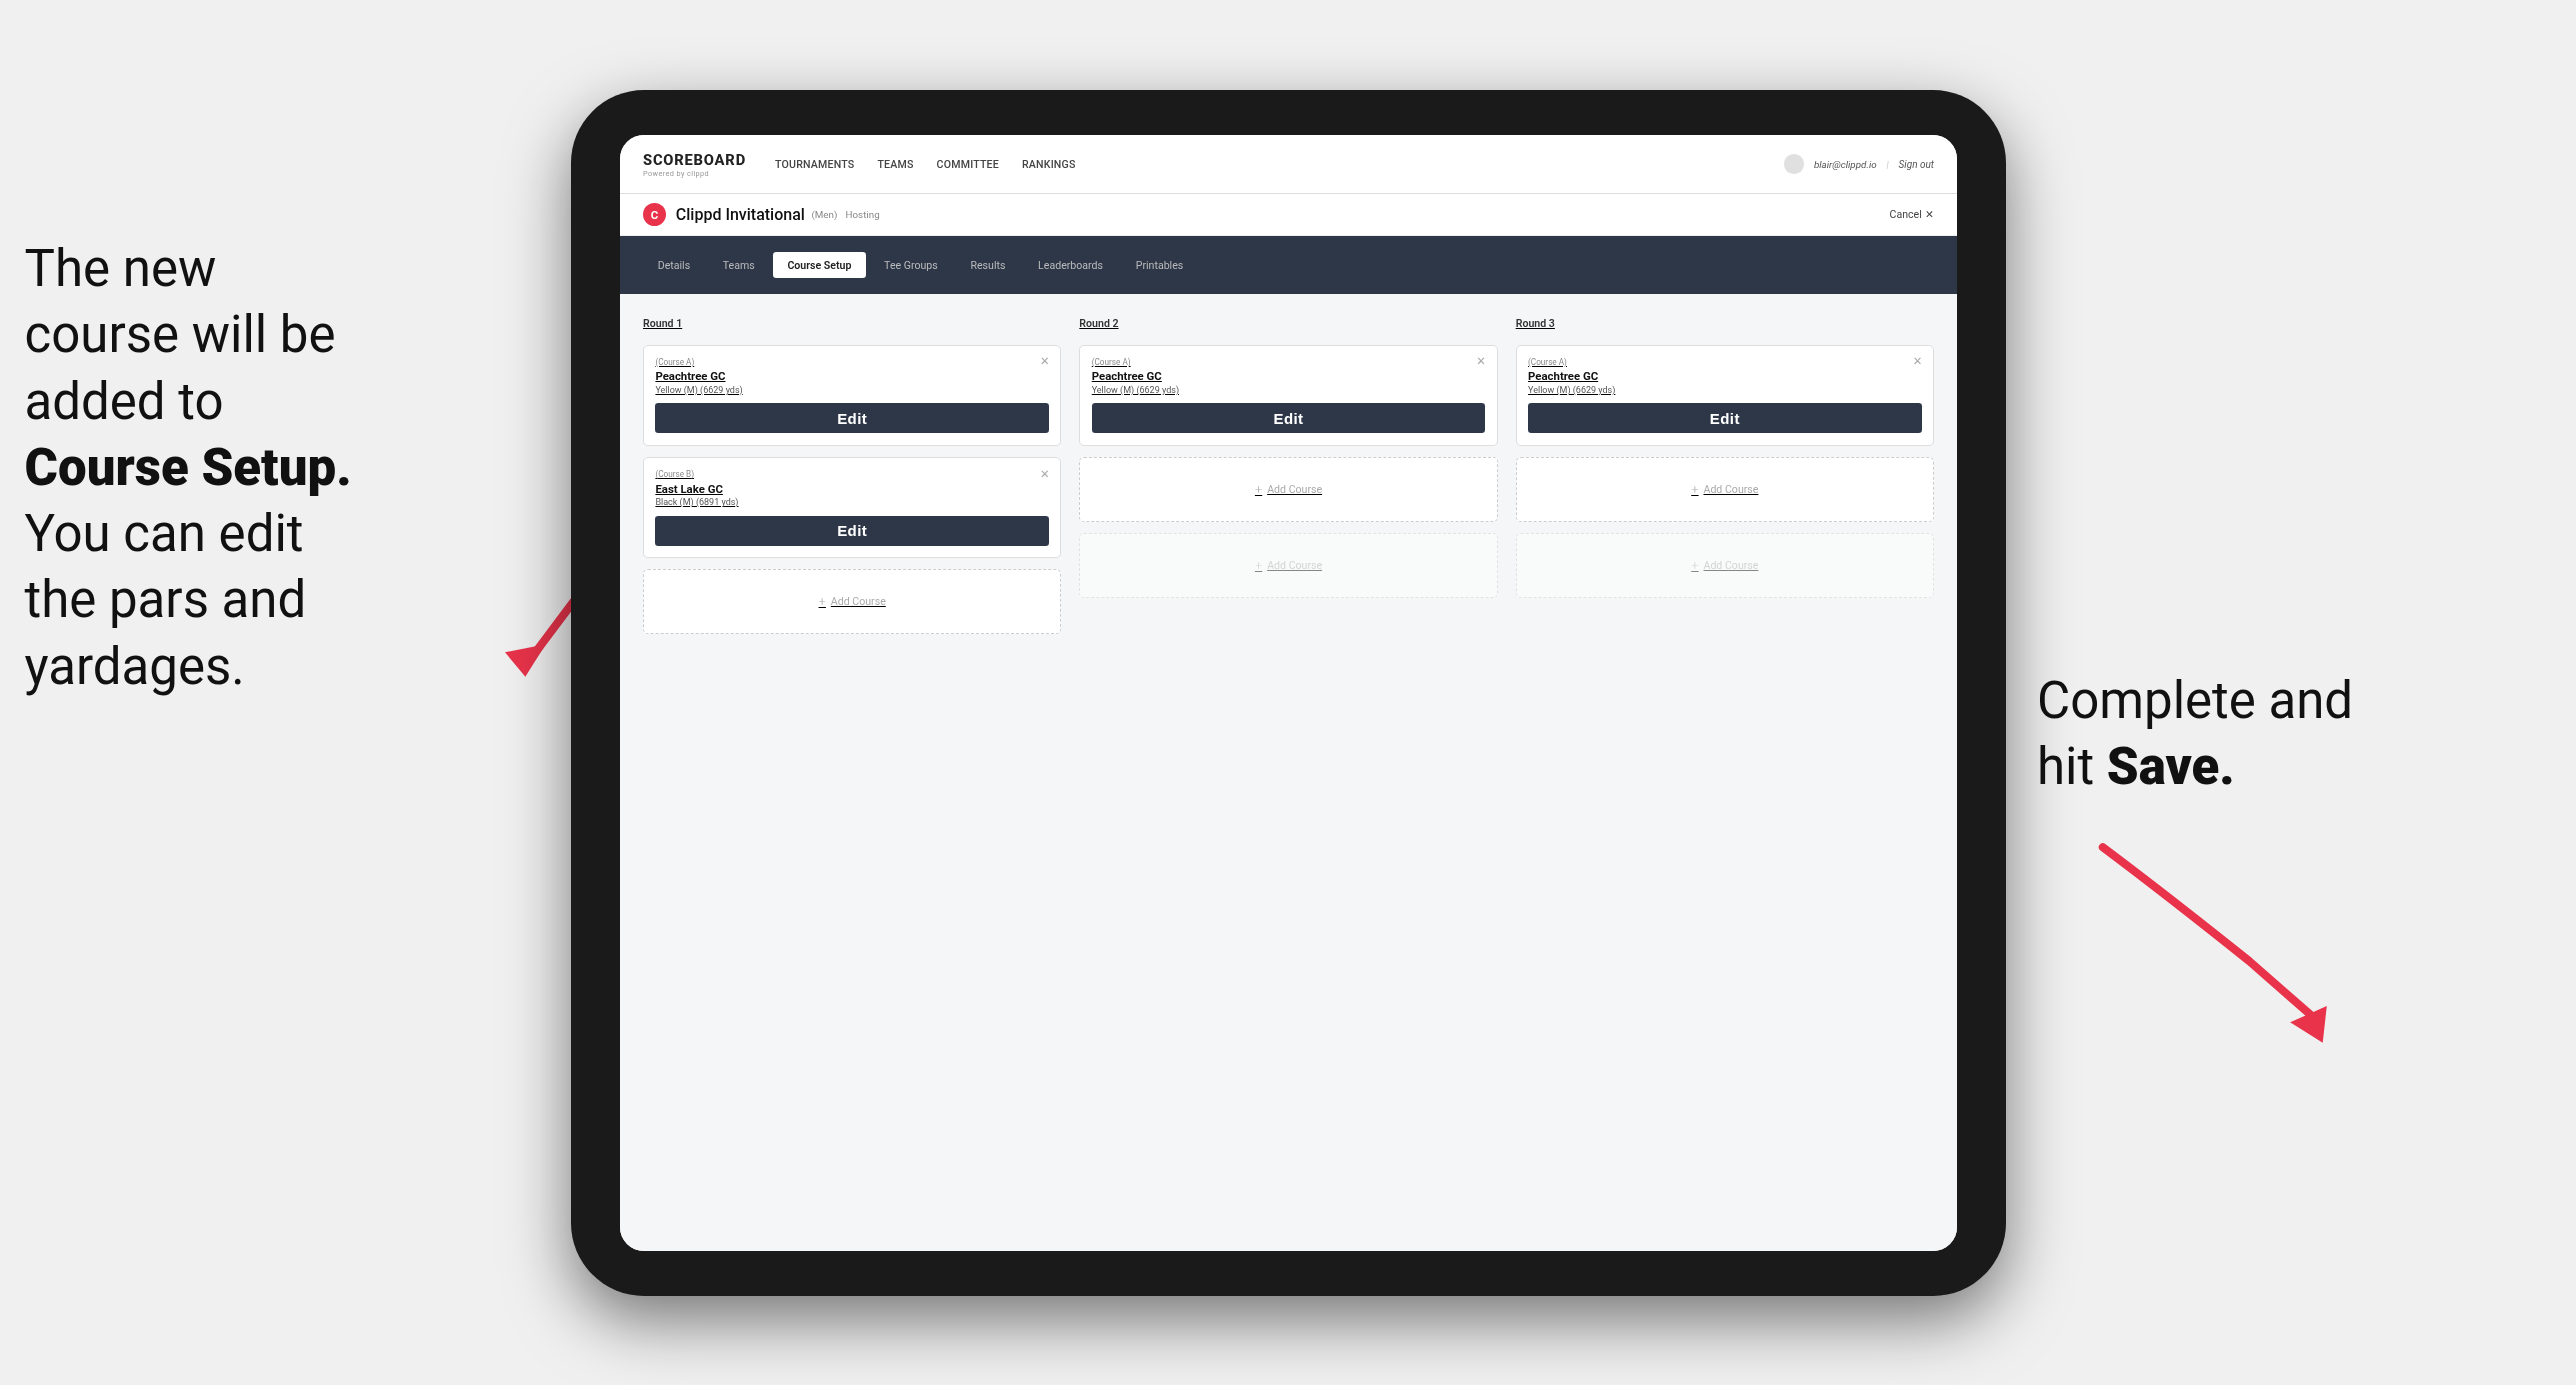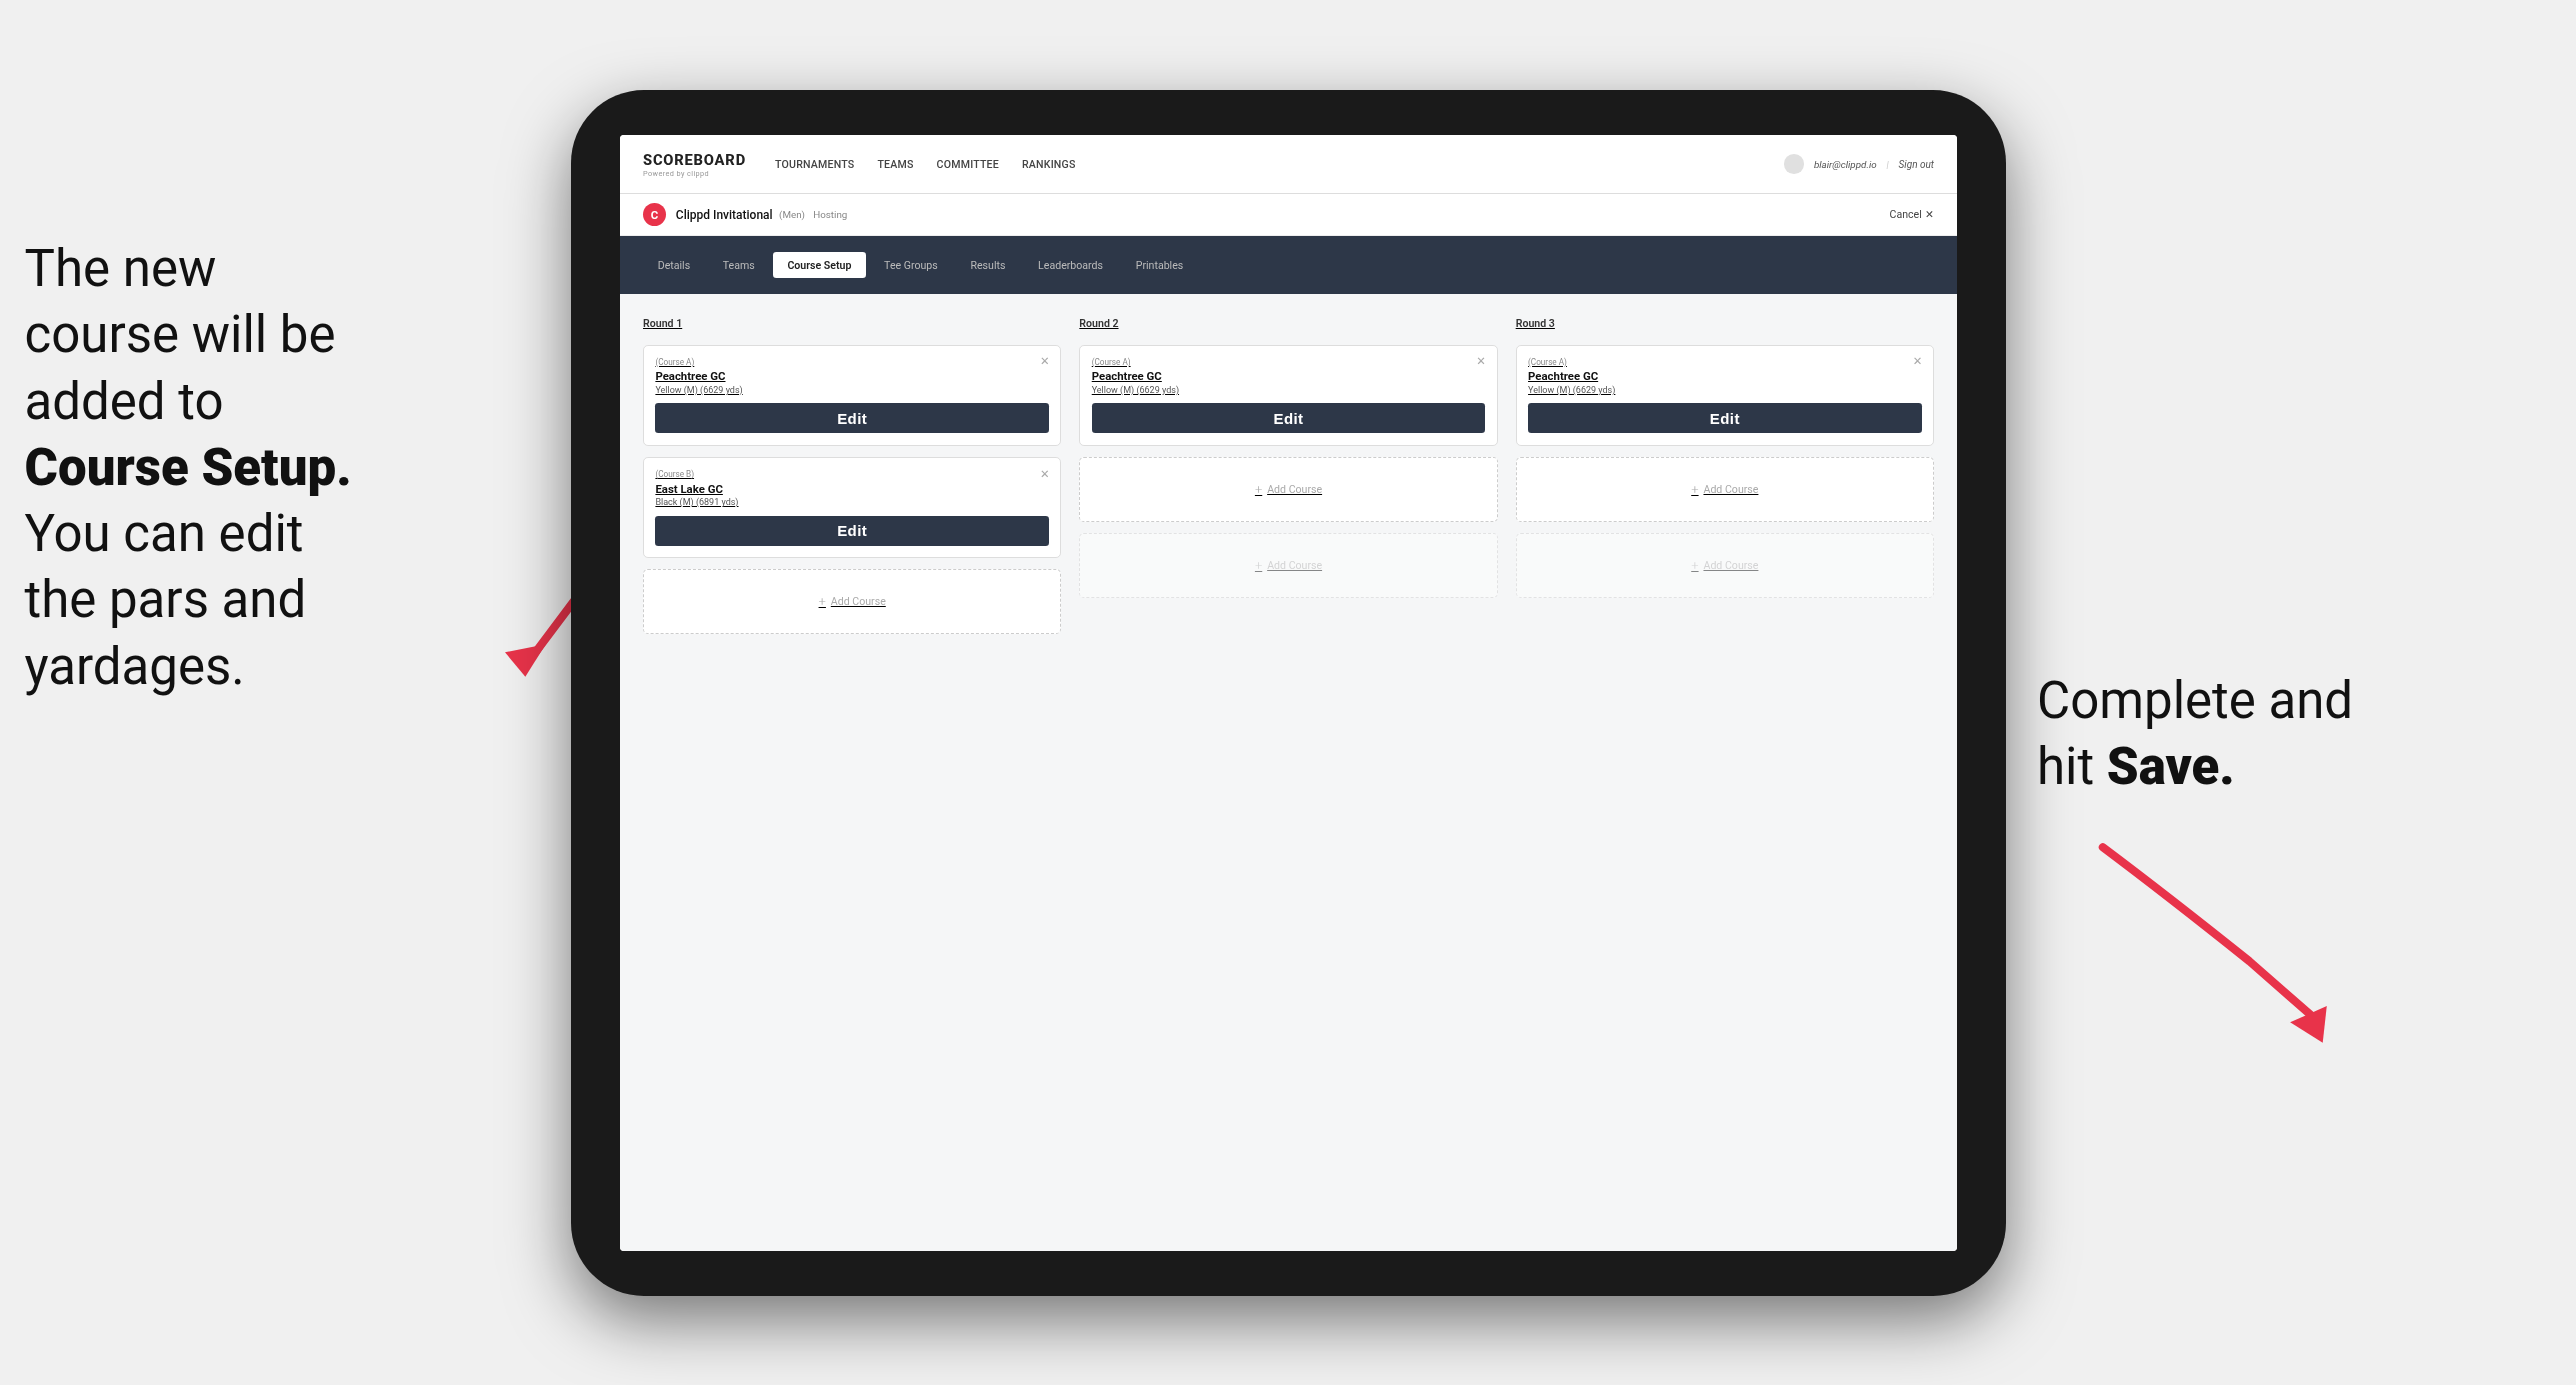--- a/index.html
+++ b/index.html
@@ -65,21 +65,21 @@
       background: #1a1a1a;
       border-radius: 73px;
       box-shadow: 0 24.5px 65px rgba(0,0,0,0.5);
       padding: 45px 49px;
     }
 
     .tablet-screen {
       width: 100%;
       height: 100%;
       background: #fff;
-      border-radius: 4px;
+      border-radius: 24px;
       overflow: hidden;
       display: flex;
       flex-direction: column;
     }
 
     
     .top-nav {
       background: #fff;
       border-bottom: 0.8px solid #ddd;
       padding: 0 23px;
@@ -164,21 +164,21 @@
       display: flex;
       align-items: center;
       justify-content: center;
       color: white;
       font-size: 11.4px;
       font-weight: bold;
       margin-right: 9.8px;
     }
 
     .breadcrumb-title {
-      font-size: 12px;
+      font-size: 16px;
       color: #111;
       font-weight: 500;
     }
 
     .breadcrumb-subtitle {
       font-size: 9.8px;
       color: #888;
       margin-left: 6.5px;
     }
 

